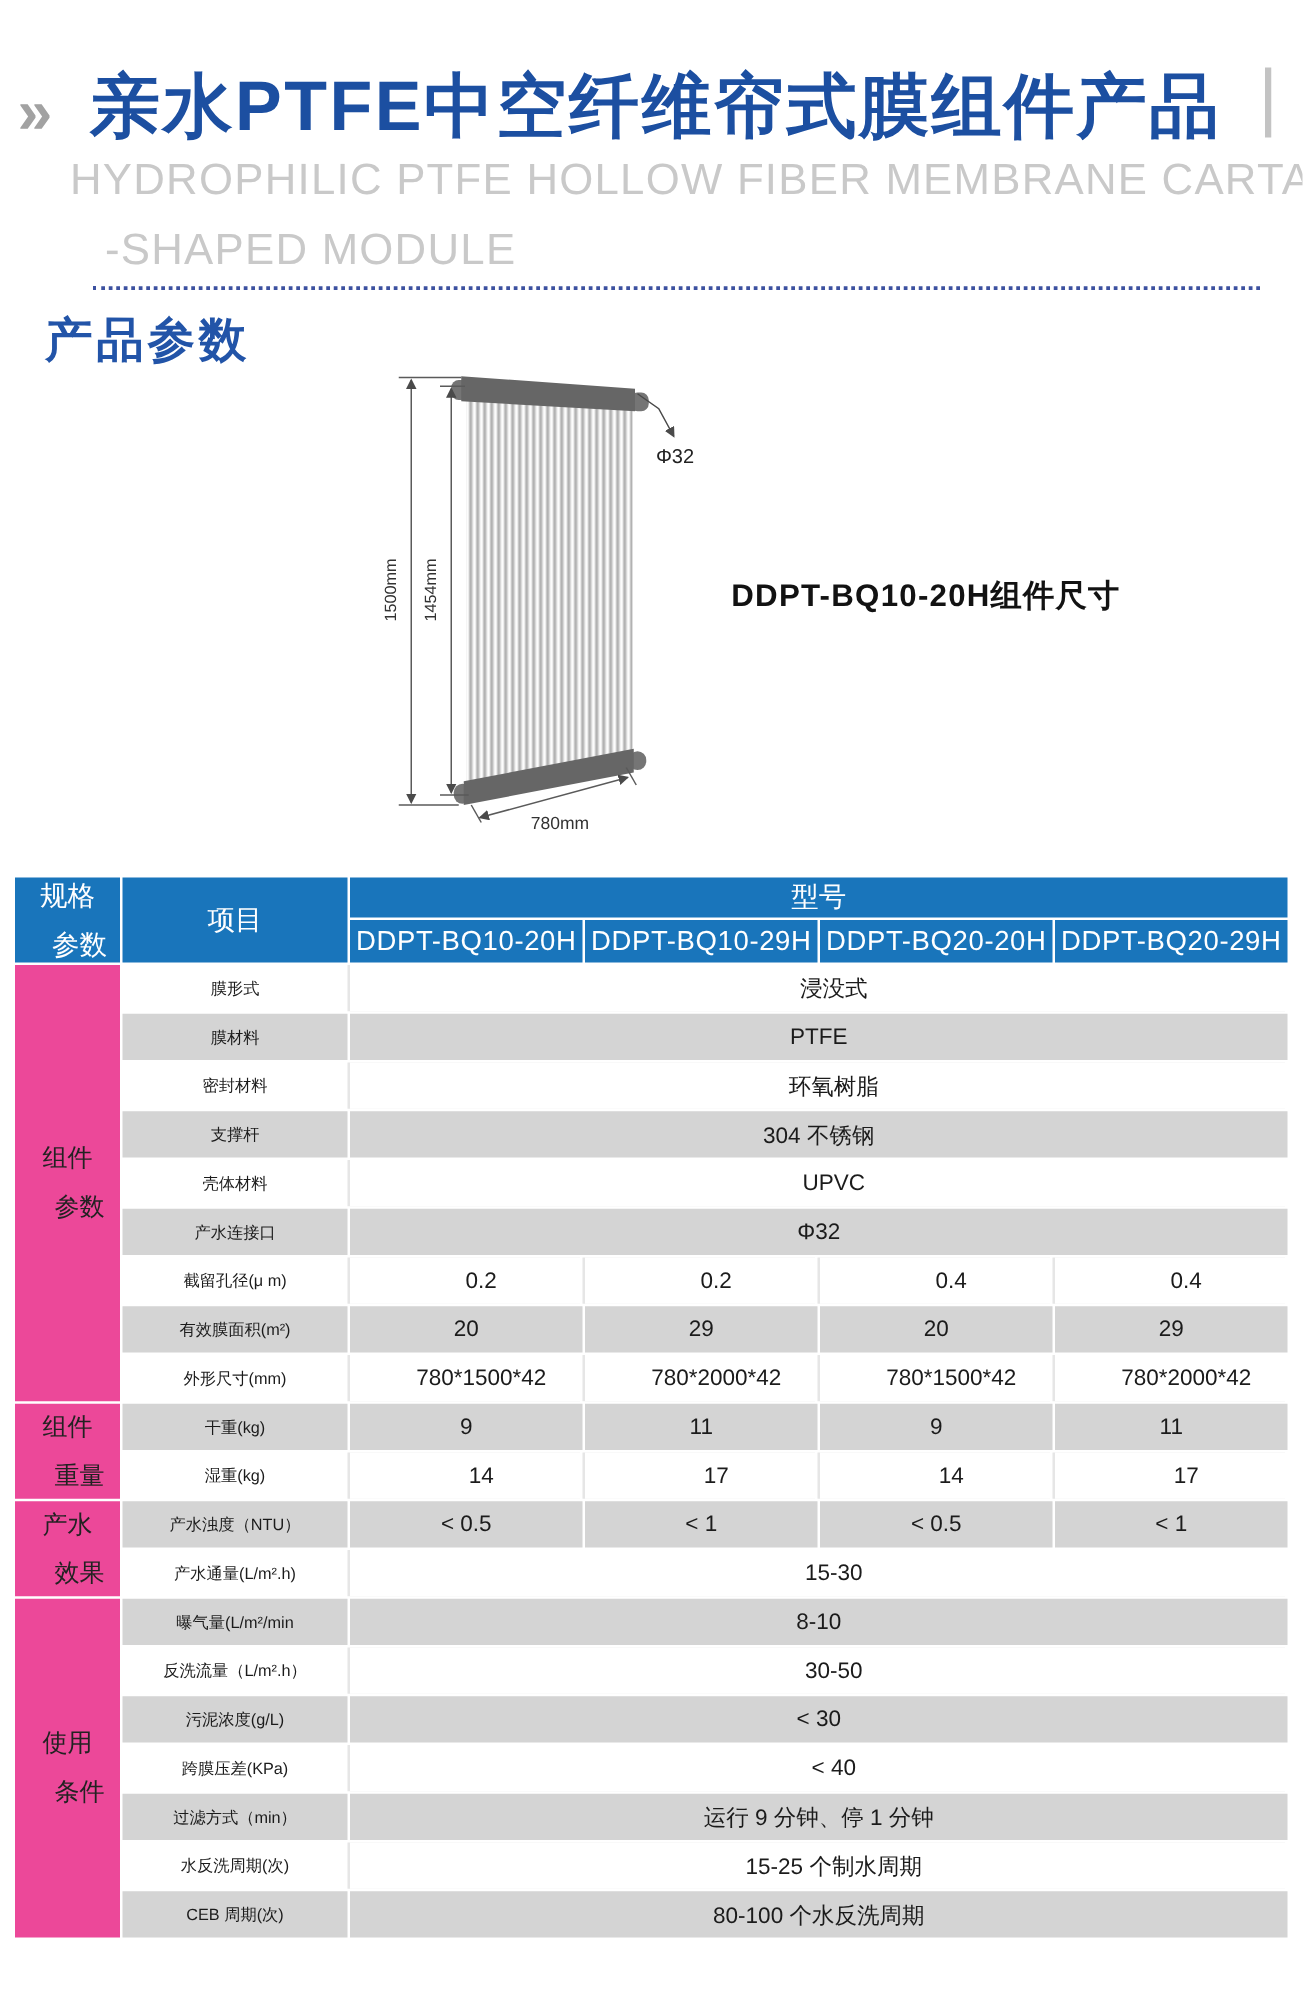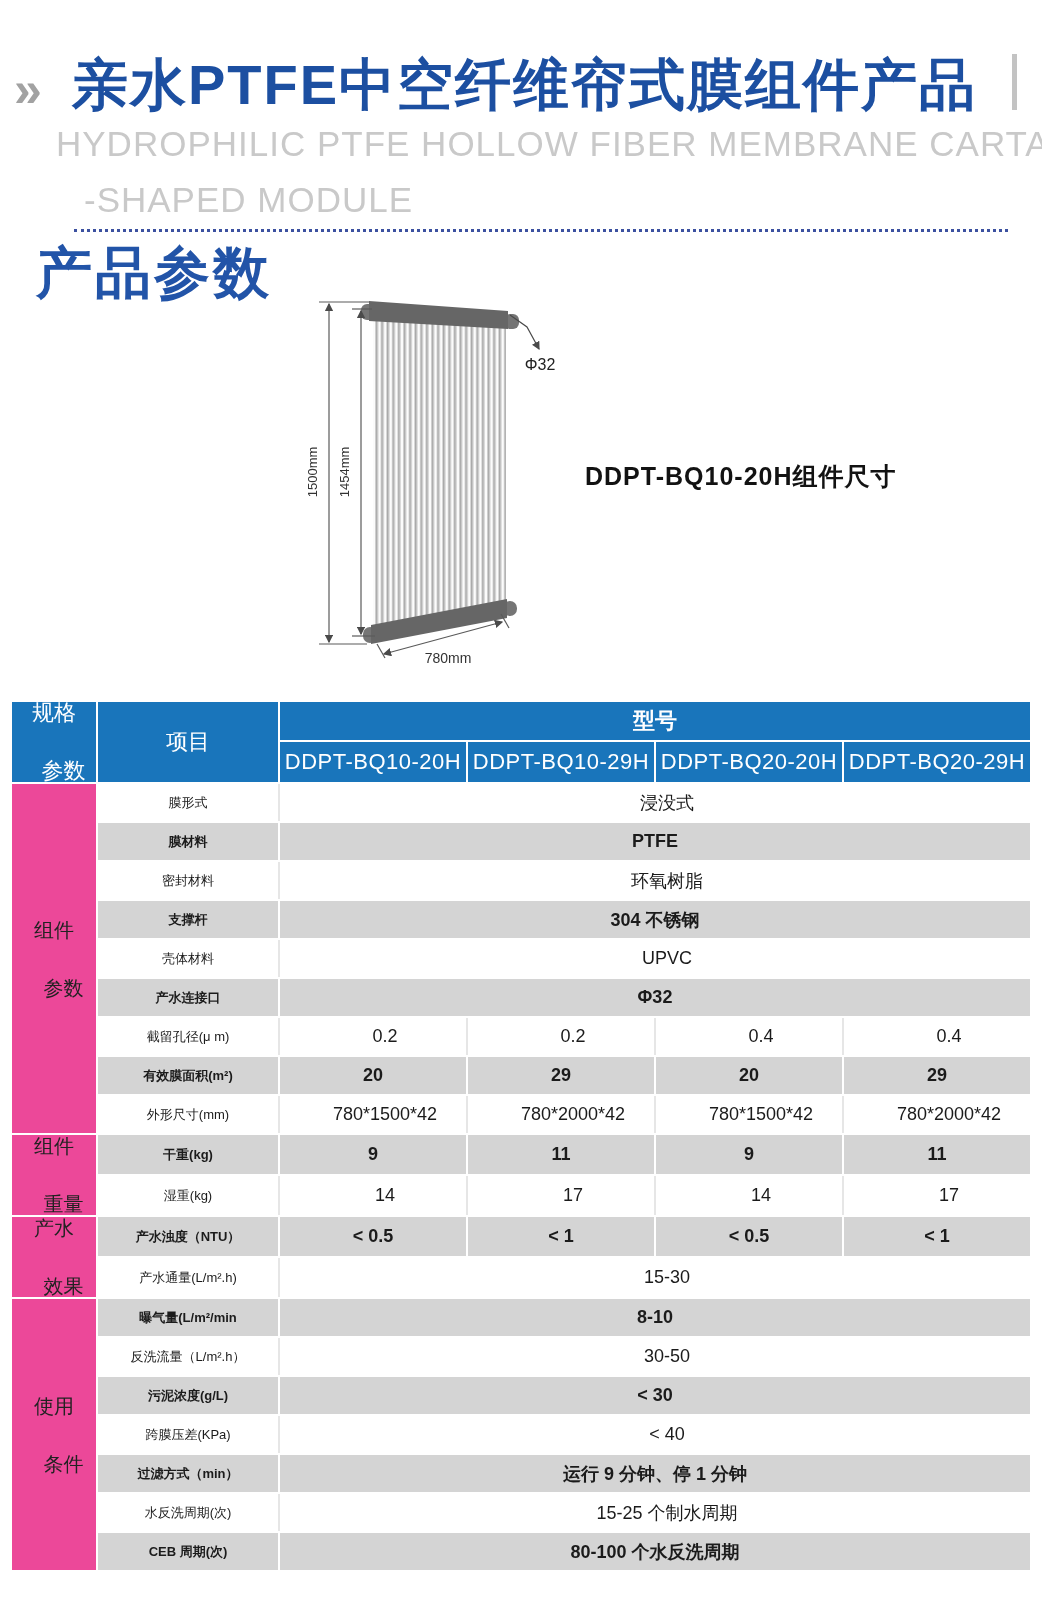--- a/index.html
+++ b/index.html
@@ -9,38 +9,38 @@
   .abs { position:absolute; }
 
   
   .chevron { left:14px; top:60px; font-size:50px; font-weight:bold; color:#a2a2a2; letter-spacing:-6px; }
   .main-title { left:72px; top:48px; font-size:56px; font-weight:bold; color:#1c4fa1; letter-spacing:2px; white-space:nowrap; }
   .title-divider { left:1012px; top:54px; width:5px; height:56px; background:#c3c3c3; }
   .subtitle { left:56px; font-size:35px; font-weight:400; color:#c9c9c9; letter-spacing:1px; white-space:nowrap; }
   .subtitle.l1 { top:124px; }
   .subtitle.l2 { top:180px;margin-left:28px; }
   .dotted-sep { left:74px; top:226px; width:934px; height:6px; border-bottom:3px dotted #3c51a0; }
-  .section-title { left:36px; top:236px; font-size:56px; font-weight:bold; color:#2254a8; letter-spacing:3px; }
+  .section-title { left:36px; top:247px; font-size:38px; font-weight:bold; color:#2254a8; letter-spacing:3px; }
 
   
   .diagram-svg { left:290px; top:282px; }
   .diagram-caption { left:585px; top:460px; font-size:25px; font-weight:bold; color:#121212; letter-spacing:1px; white-space:nowrap; }
 
   
   table.spec { position:absolute; left:10px; top:700px; width:1022px;
     border-collapse:separate; border-spacing:2px; table-layout:fixed; }
   table.spec td { text-align:center; vertical-align:middle; overflow:hidden; }
   thead td { background:#1975bb; color:#ffffff; font-size:22px; font-weight:400; }
-  td.th-top { height:32px;font-weight:bold; }
+  td.th-top { height:32px; }
   tr.model-row td { height:34px; letter-spacing:0.5px; }
   .gl { line-height:22px; }
-  .gl + .gl { margin-top:36px;padding-left:19px; }
+  .gl + .gl { margin-top:17px;padding-left:19px; }
   tbody td { height:37px; font-size:18px; color:#1b1b1b; background:#ffffff; }
   tbody td.item { font-size:13px; }
-  tr.odd td.item, tr.odd td.val { background:#d4d4d4;font-weight:bold; }
+  tr.odd td.item, tr.odd td.val { background:#d4d4d4; }
   td.grp { background:#ec4899; color:#222222; font-size:20px; }
   tr.even td.val { box-shadow:-2px 0 0 #e6e6e6;padding-left:24px; }
 </style>
 </head>
 <body>
 
 <div class="abs chevron">»</div>
 <div class="abs main-title">亲水PTFE中空纤维帘式膜组件产品</div>
 <div class="abs title-divider"></div>
 <div class="abs subtitle l1">HYDROPHILIC PTFE HOLLOW FIBER MEMBRANE CARTAIN</div>

